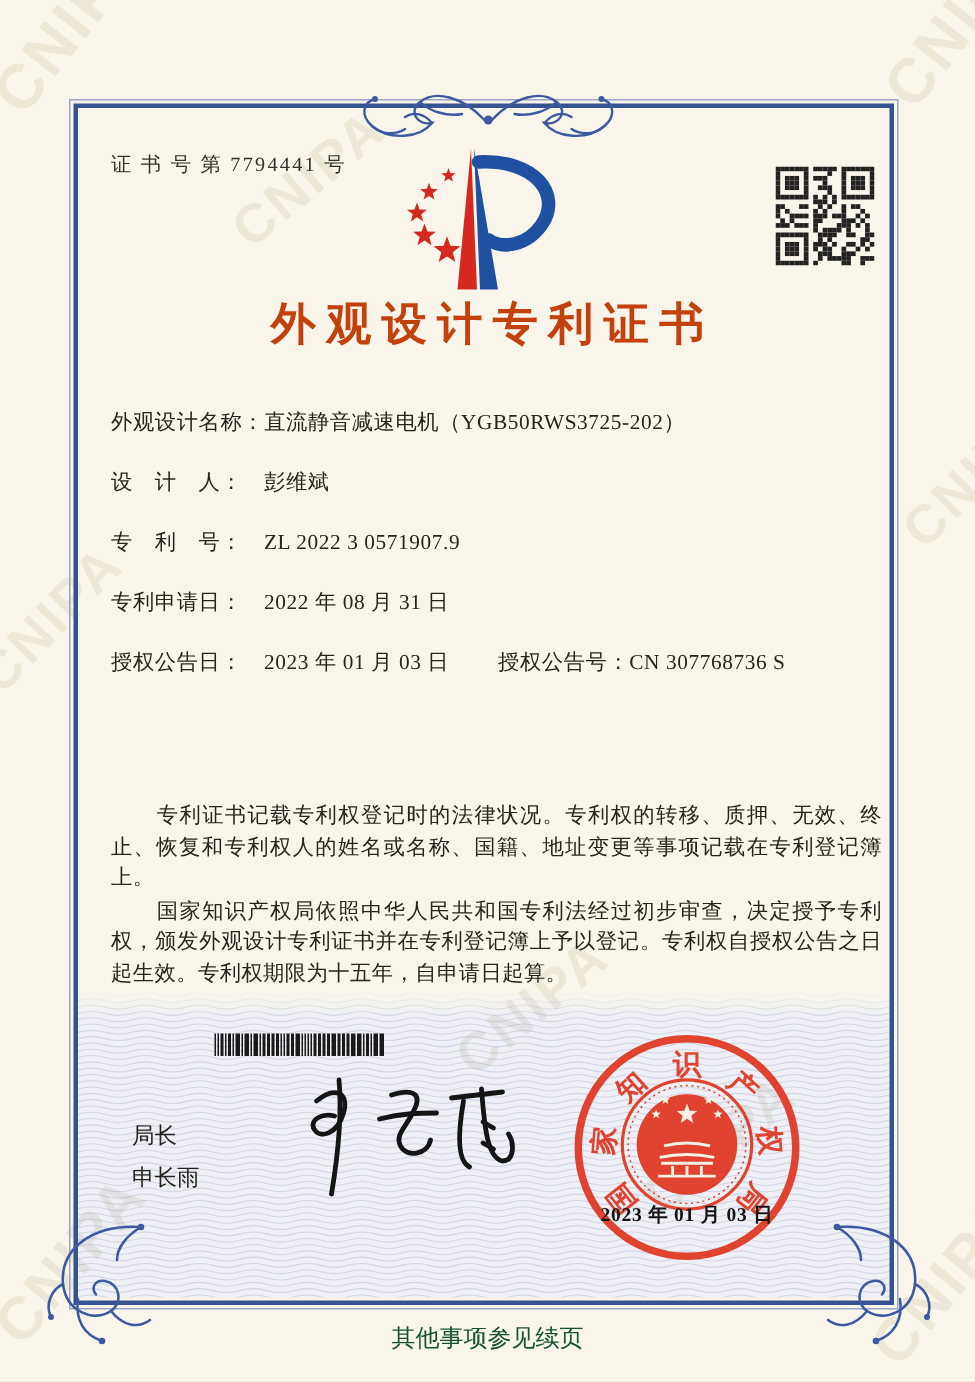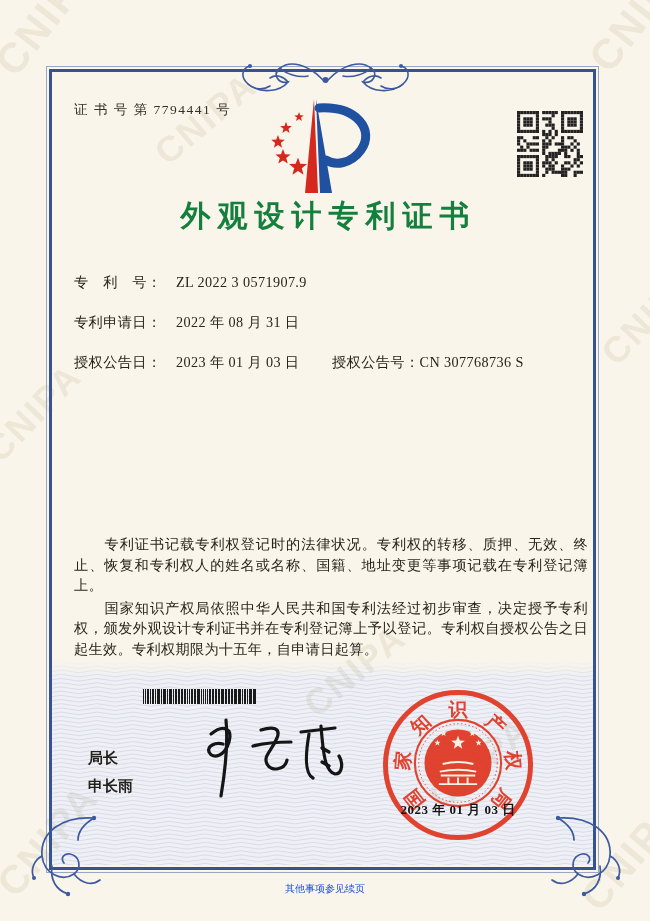--- a/index.html
+++ b/index.html
@@ -25,51 +25,51 @@
   .orn-top{left:228px;top:52px;}
   .orn-bl{left:22px;top:806px;}
   .orn-br{left:550px;top:806px;transform:scaleX(-1);}
 
   .certno{position:absolute;left:74px;top:101px;font-size:13.5px;letter-spacing:1.5px;z-index:3;color:#33312a;}
 
   .logo{position:absolute;left:253px;top:96px;z-index:3;}
   .qr{position:absolute;left:517px;top:111px;z-index:3;}
 
   .title{position:absolute;left:0;right:0;top:196px;margin:0;text-align:center;
-         font-size:30px;font-weight:bold;letter-spacing:7px;text-indent:7px;z-index:3;color:#15803d;}
+         font-size:30px;font-weight:bold;letter-spacing:7px;text-indent:7px;z-index:3;color:#c2410c;}
 
   .fields{position:absolute;left:74px;top:271px;width:514px;font-size:14.2px;z-index:3;letter-spacing:.4px;}
   .frow{white-space:nowrap;line-height:22px;margin-bottom:18px;}
   .flabel{display:inline-block;min-width:102px;}
   .flabel2{display:inline-block;}
   .fvalue{display:inline-block;}
   .gdate{min-width:156px;}
 
   .paras{position:absolute;left:74px;top:534px;width:514px;font-size:14.2px;line-height:20.5px;
          text-align:justify;z-index:3;letter-spacing:.3px;}
   .paras p{margin:0 0 2px;text-indent:2.15em;}
 
   .barcode{position:absolute;left:143px;top:689px;width:113px;height:15px;display:flex;z-index:3;}
   .barcode div{height:100%;}
 
   .signer{position:absolute;left:88px;top:744px;z-index:3;
-          font-family:"Liberation Sans","DejaVu Sans",sans-serif;font-size:15px;font-weight:700;
+          font-family:"Liberation Sans","DejaVu Sans",sans-serif;font-size:15px;font-weight:400;
           line-height:28px;color:#23211b;}
   .signature{position:absolute;left:183px;top:712px;z-index:3;}
 
   .seal{position:absolute;left:383px;top:690px;width:150px;height:150px;z-index:4;opacity:.95;}
   .seal-border{position:absolute;inset:0;border:5px solid #e03a26;border-radius:50%;}
   .emblem{position:absolute;left:29px;top:27px;}
   .sealch{position:absolute;left:50%;top:50%;font-size:19px;font-weight:700;color:#e03a26;}
 
   .sealdate{position:absolute;left:373px;top:801px;width:170px;text-align:center;z-index:5;
             font-size:13px;font-weight:600;letter-spacing:.5px;color:#141414;}
 
   .pagefoot{position:absolute;left:0;right:0;top:845px;text-align:center;font-size:12.5px;z-index:3;color:#2c2a23;}
-  .contnote{position:absolute;left:0;right:0;top:882px;text-align:center;font-size:10px;z-index:3;color:#1d4ed8;}
+  .contnote{position:absolute;left:0;right:0;top:882px;text-align:center;font-size:16px;z-index:3;color:#14532d;}
 </style>
 </head>
 <body>
 
 <div class="page">
 
   <div class="guilloche">
     <svg id="guil" width="541" height="205">
         <path d="M0 3.0 q9 -2.6 18 0 t18 0 q9 -2.6 18 0 t18 0 q9 -2.6 18 0 t18 0 q9 -2.6 18 0 t18 0 q9 -2.6 18 0 t18 0 q9 -2.6 18 0 t18 0 q9 -2.6 18 0 t18 0 q9 -2.6 18 0 t18 0 q9 -2.6 18 0 t18 0 q9 -2.6 18 0 t18 0 q9 -2.6 18 0 t18 0 q9 -2.6 18 0 t18 0 q9 -2.6 18 0 t18 0 q9 -2.6 18 0 t18 0 q9 -2.6 18 0 t18 0 q9 -2.6 18 0 t18 0M0 7.2 q9 -2.6 18 0 t18 0 q9 -2.6 18 0 t18 0 q9 -2.6 18 0 t18 0 q9 -2.6 18 0 t18 0 q9 -2.6 18 0 t18 0 q9 -2.6 18 0 t18 0 q9 -2.6 18 0 t18 0 q9 -2.6 18 0 t18 0 q9 -2.6 18 0 t18 0 q9 -2.6 18 0 t18 0 q9 -2.6 18 0 t18 0 q9 -2.6 18 0 t18 0 q9 -2.6 18 0 t18 0 q9 -2.6 18 0 t18 0 q9 -2.6 18 0 t18 0 q9 -2.6 18 0 t18 0M0 11.4 q9 -2.6 18 0 t18 0 q9 -2.6 18 0 t18 0 q9 -2.6 18 0 t18 0 q9 -2.6 18 0 t18 0 q9 -2.6 18 0 t18 0 q9 -2.6 18 0 t18 0 q9 -2.6 18 0 t18 0 q9 -2.6 18 0 t18 0 q9 -2.6 18 0 t18 0 q9 -2.6 18 0 t18 0 q9 -2.6 18 0 t18 0 q9 -2.6 18 0 t18 0 q9 -2.6 18 0 t18 0 q9 -2.6 18 0 t18 0 q9 -2.6 18 0 t18 0 q9 -2.6 18 0 t18 0M0 15.6 q9 -2.6 18 0 t18 0 q9 -2.6 18 0 t18 0 q9 -2.6 18 0 t18 0 q9 -2.6 18 0 t18 0 q9 -2.6 18 0 t18 0 q9 -2.6 18 0 t18 0 q9 -2.6 18 0 t18 0 q9 -2.6 18 0 t18 0 q9 -2.6 18 0 t18 0 q9 -2.6 18 0 t18 0 q9 -2.6 18 0 t18 0 q9 -2.6 18 0 t18 0 q9 -2.6 18 0 t18 0 q9 -2.6 18 0 t18 0 q9 -2.6 18 0 t18 0 q9 -2.6 18 0 t18 0M0 19.8 q9 -2.6 18 0 t18 0 q9 -2.6 18 0 t18 0 q9 -2.6 18 0 t18 0 q9 -2.6 18 0 t18 0 q9 -2.6 18 0 t18 0 q9 -2.6 18 0 t18 0 q9 -2.6 18 0 t18 0 q9 -2.6 18 0 t18 0 q9 -2.6 18 0 t18 0 q9 -2.6 18 0 t18 0 q9 -2.6 18 0 t18 0 q9 -2.6 18 0 t18 0 q9 -2.6 18 0 t18 0 q9 -2.6 18 0 t18 0 q9 -2.6 18 0 t18 0 q9 -2.6 18 0 t18 0M0 24.0 q9 -2.6 18 0 t18 0 q9 -2.6 18 0 t18 0 q9 -2.6 18 0 t18 0 q9 -2.6 18 0 t18 0 q9 -2.6 18 0 t18 0 q9 -2.6 18 0 t18 0 q9 -2.6 18 0 t18 0 q9 -2.6 18 0 t18 0 q9 -2.6 18 0 t18 0 q9 -2.6 18 0 t18 0 q9 -2.6 18 0 t18 0 q9 -2.6 18 0 t18 0 q9 -2.6 18 0 t18 0 q9 -2.6 18 0 t18 0 q9 -2.6 18 0 t18 0 q9 -2.6 18 0 t18 0M0 28.2 q9 -2.6 18 0 t18 0 q9 -2.6 18 0 t18 0 q9 -2.6 18 0 t18 0 q9 -2.6 18 0 t18 0 q9 -2.6 18 0 t18 0 q9 -2.6 18 0 t18 0 q9 -2.6 18 0 t18 0 q9 -2.6 18 0 t18 0 q9 -2.6 18 0 t18 0 q9 -2.6 18 0 t18 0 q9 -2.6 18 0 t18 0 q9 -2.6 18 0 t18 0 q9 -2.6 18 0 t18 0 q9 -2.6 18 0 t18 0 q9 -2.6 18 0 t18 0 q9 -2.6 18 0 t18 0M0 32.4 q9 -2.6 18 0 t18 0 q9 -2.6 18 0 t18 0 q9 -2.6 18 0 t18 0 q9 -2.6 18 0 t18 0 q9 -2.6 18 0 t18 0 q9 -2.6 18 0 t18 0 q9 -2.6 18 0 t18 0 q9 -2.6 18 0 t18 0 q9 -2.6 18 0 t18 0 q9 -2.6 18 0 t18 0 q9 -2.6 18 0 t18 0 q9 -2.6 18 0 t18 0 q9 -2.6 18 0 t18 0 q9 -2.6 18 0 t18 0 q9 -2.6 18 0 t18 0 q9 -2.6 18 0 t18 0M0 36.6 q9 -2.6 18 0 t18 0 q9 -2.6 18 0 t18 0 q9 -2.6 18 0 t18 0 q9 -2.6 18 0 t18 0 q9 -2.6 18 0 t18 0 q9 -2.6 18 0 t18 0 q9 -2.6 18 0 t18 0 q9 -2.6 18 0 t18 0 q9 -2.6 18 0 t18 0 q9 -2.6 18 0 t18 0 q9 -2.6 18 0 t18 0 q9 -2.6 18 0 t18 0 q9 -2.6 18 0 t18 0 q9 -2.6 18 0 t18 0 q9 -2.6 18 0 t18 0 q9 -2.6 18 0 t18 0M0 40.8 q9 -2.6 18 0 t18 0 q9 -2.6 18 0 t18 0 q9 -2.6 18 0 t18 0 q9 -2.6 18 0 t18 0 q9 -2.6 18 0 t18 0 q9 -2.6 18 0 t18 0 q9 -2.6 18 0 t18 0 q9 -2.6 18 0 t18 0 q9 -2.6 18 0 t18 0 q9 -2.6 18 0 t18 0 q9 -2.6 18 0 t18 0 q9 -2.6 18 0 t18 0 q9 -2.6 18 0 t18 0 q9 -2.6 18 0 t18 0 q9 -2.6 18 0 t18 0 q9 -2.6 18 0 t18 0M0 45.0 q9 -2.6 18 0 t18 0 q9 -2.6 18 0 t18 0 q9 -2.6 18 0 t18 0 q9 -2.6 18 0 t18 0 q9 -2.6 18 0 t18 0 q9 -2.6 18 0 t18 0 q9 -2.6 18 0 t18 0 q9 -2.6 18 0 t18 0 q9 -2.6 18 0 t18 0 q9 -2.6 18 0 t18 0 q9 -2.6 18 0 t18 0 q9 -2.6 18 0 t18 0 q9 -2.6 18 0 t18 0 q9 -2.6 18 0 t18 0 q9 -2.6 18 0 t18 0 q9 -2.6 18 0 t18 0M0 49.2 q9 -2.6 18 0 t18 0 q9 -2.6 18 0 t18 0 q9 -2.6 18 0 t18 0 q9 -2.6 18 0 t18 0 q9 -2.6 18 0 t18 0 q9 -2.6 18 0 t18 0 q9 -2.6 18 0 t18 0 q9 -2.6 18 0 t18 0 q9 -2.6 18 0 t18 0 q9 -2.6 18 0 t18 0 q9 -2.6 18 0 t18 0 q9 -2.6 18 0 t18 0 q9 -2.6 18 0 t18 0 q9 -2.6 18 0 t18 0 q9 -2.6 18 0 t18 0 q9 -2.6 18 0 t18 0M0 53.4 q9 -2.6 18 0 t18 0 q9 -2.6 18 0 t18 0 q9 -2.6 18 0 t18 0 q9 -2.6 18 0 t18 0 q9 -2.6 18 0 t18 0 q9 -2.6 18 0 t18 0 q9 -2.6 18 0 t18 0 q9 -2.6 18 0 t18 0 q9 -2.6 18 0 t18 0 q9 -2.6 18 0 t18 0 q9 -2.6 18 0 t18 0 q9 -2.6 18 0 t18 0 q9 -2.6 18 0 t18 0 q9 -2.6 18 0 t18 0 q9 -2.6 18 0 t18 0 q9 -2.6 18 0 t18 0M0 57.6 q9 -2.6 18 0 t18 0 q9 -2.6 18 0 t18 0 q9 -2.6 18 0 t18 0 q9 -2.6 18 0 t18 0 q9 -2.6 18 0 t18 0 q9 -2.6 18 0 t18 0 q9 -2.6 18 0 t18 0 q9 -2.6 18 0 t18 0 q9 -2.6 18 0 t18 0 q9 -2.6 18 0 t18 0 q9 -2.6 18 0 t18 0 q9 -2.6 18 0 t18 0 q9 -2.6 18 0 t18 0 q9 -2.6 18 0 t18 0 q9 -2.6 18 0 t18 0 q9 -2.6 18 0 t18 0M0 61.8 q9 -2.6 18 0 t18 0 q9 -2.6 18 0 t18 0 q9 -2.6 18 0 t18 0 q9 -2.6 18 0 t18 0 q9 -2.6 18 0 t18 0 q9 -2.6 18 0 t18 0 q9 -2.6 18 0 t18 0 q9 -2.6 18 0 t18 0 q9 -2.6 18 0 t18 0 q9 -2.6 18 0 t18 0 q9 -2.6 18 0 t18 0 q9 -2.6 18 0 t18 0 q9 -2.6 18 0 t18 0 q9 -2.6 18 0 t18 0 q9 -2.6 18 0 t18 0 q9 -2.6 18 0 t18 0M0 66.0 q9 -2.6 18 0 t18 0 q9 -2.6 18 0 t18 0 q9 -2.6 18 0 t18 0 q9 -2.6 18 0 t18 0 q9 -2.6 18 0 t18 0 q9 -2.6 18 0 t18 0 q9 -2.6 18 0 t18 0 q9 -2.6 18 0 t18 0 q9 -2.6 18 0 t18 0 q9 -2.6 18 0 t18 0 q9 -2.6 18 0 t18 0 q9 -2.6 18 0 t18 0 q9 -2.6 18 0 t18 0 q9 -2.6 18 0 t18 0 q9 -2.6 18 0 t18 0 q9 -2.6 18 0 t18 0M0 70.2 q9 -2.6 18 0 t18 0 q9 -2.6 18 0 t18 0 q9 -2.6 18 0 t18 0 q9 -2.6 18 0 t18 0 q9 -2.6 18 0 t18 0 q9 -2.6 18 0 t18 0 q9 -2.6 18 0 t18 0 q9 -2.6 18 0 t18 0 q9 -2.6 18 0 t18 0 q9 -2.6 18 0 t18 0 q9 -2.6 18 0 t18 0 q9 -2.6 18 0 t18 0 q9 -2.6 18 0 t18 0 q9 -2.6 18 0 t18 0 q9 -2.6 18 0 t18 0 q9 -2.6 18 0 t18 0M0 74.4 q9 -2.6 18 0 t18 0 q9 -2.6 18 0 t18 0 q9 -2.6 18 0 t18 0 q9 -2.6 18 0 t18 0 q9 -2.6 18 0 t18 0 q9 -2.6 18 0 t18 0 q9 -2.6 18 0 t18 0 q9 -2.6 18 0 t18 0 q9 -2.6 18 0 t18 0 q9 -2.6 18 0 t18 0 q9 -2.6 18 0 t18 0 q9 -2.6 18 0 t18 0 q9 -2.6 18 0 t18 0 q9 -2.6 18 0 t18 0 q9 -2.6 18 0 t18 0 q9 -2.6 18 0 t18 0M0 78.6 q9 -2.6 18 0 t18 0 q9 -2.6 18 0 t18 0 q9 -2.6 18 0 t18 0 q9 -2.6 18 0 t18 0 q9 -2.6 18 0 t18 0 q9 -2.6 18 0 t18 0 q9 -2.6 18 0 t18 0 q9 -2.6 18 0 t18 0 q9 -2.6 18 0 t18 0 q9 -2.6 18 0 t18 0 q9 -2.6 18 0 t18 0 q9 -2.6 18 0 t18 0 q9 -2.6 18 0 t18 0 q9 -2.6 18 0 t18 0 q9 -2.6 18 0 t18 0 q9 -2.6 18 0 t18 0M0 82.8 q9 -2.6 18 0 t18 0 q9 -2.6 18 0 t18 0 q9 -2.6 18 0 t18 0 q9 -2.6 18 0 t18 0 q9 -2.6 18 0 t18 0 q9 -2.6 18 0 t18 0 q9 -2.6 18 0 t18 0 q9 -2.6 18 0 t18 0 q9 -2.6 18 0 t18 0 q9 -2.6 18 0 t18 0 q9 -2.6 18 0 t18 0 q9 -2.6 18 0 t18 0 q9 -2.6 18 0 t18 0 q9 -2.6 18 0 t18 0 q9 -2.6 18 0 t18 0 q9 -2.6 18 0 t18 0M0 87.0 q9 -2.6 18 0 t18 0 q9 -2.6 18 0 t18 0 q9 -2.6 18 0 t18 0 q9 -2.6 18 0 t18 0 q9 -2.6 18 0 t18 0 q9 -2.6 18 0 t18 0 q9 -2.6 18 0 t18 0 q9 -2.6 18 0 t18 0 q9 -2.6 18 0 t18 0 q9 -2.6 18 0 t18 0 q9 -2.6 18 0 t18 0 q9 -2.6 18 0 t18 0 q9 -2.6 18 0 t18 0 q9 -2.6 18 0 t18 0 q9 -2.6 18 0 t18 0 q9 -2.6 18 0 t18 0M0 91.2 q9 -2.6 18 0 t18 0 q9 -2.6 18 0 t18 0 q9 -2.6 18 0 t18 0 q9 -2.6 18 0 t18 0 q9 -2.6 18 0 t18 0 q9 -2.6 18 0 t18 0 q9 -2.6 18 0 t18 0 q9 -2.6 18 0 t18 0 q9 -2.6 18 0 t18 0 q9 -2.6 18 0 t18 0 q9 -2.6 18 0 t18 0 q9 -2.6 18 0 t18 0 q9 -2.6 18 0 t18 0 q9 -2.6 18 0 t18 0 q9 -2.6 18 0 t18 0 q9 -2.6 18 0 t18 0M0 95.4 q9 -2.6 18 0 t18 0 q9 -2.6 18 0 t18 0 q9 -2.6 18 0 t18 0 q9 -2.6 18 0 t18 0 q9 -2.6 18 0 t18 0 q9 -2.6 18 0 t18 0 q9 -2.6 18 0 t18 0 q9 -2.6 18 0 t18 0 q9 -2.6 18 0 t18 0 q9 -2.6 18 0 t18 0 q9 -2.6 18 0 t18 0 q9 -2.6 18 0 t18 0 q9 -2.6 18 0 t18 0 q9 -2.6 18 0 t18 0 q9 -2.6 18 0 t18 0 q9 -2.6 18 0 t18 0M0 99.6 q9 -2.6 18 0 t18 0 q9 -2.6 18 0 t18 0 q9 -2.6 18 0 t18 0 q9 -2.6 18 0 t18 0 q9 -2.6 18 0 t18 0 q9 -2.6 18 0 t18 0 q9 -2.6 18 0 t18 0 q9 -2.6 18 0 t18 0 q9 -2.6 18 0 t18 0 q9 -2.6 18 0 t18 0 q9 -2.6 18 0 t18 0 q9 -2.6 18 0 t18 0 q9 -2.6 18 0 t18 0 q9 -2.6 18 0 t18 0 q9 -2.6 18 0 t18 0 q9 -2.6 18 0 t18 0M0 103.8 q9 -2.6 18 0 t18 0 q9 -2.6 18 0 t18 0 q9 -2.6 18 0 t18 0 q9 -2.6 18 0 t18 0 q9 -2.6 18 0 t18 0 q9 -2.6 18 0 t18 0 q9 -2.6 18 0 t18 0 q9 -2.6 18 0 t18 0 q9 -2.6 18 0 t18 0 q9 -2.6 18 0 t18 0 q9 -2.6 18 0 t18 0 q9 -2.6 18 0 t18 0 q9 -2.6 18 0 t18 0 q9 -2.6 18 0 t18 0 q9 -2.6 18 0 t18 0 q9 -2.6 18 0 t18 0M0 108.0 q9 -2.6 18 0 t18 0 q9 -2.6 18 0 t18 0 q9 -2.6 18 0 t18 0 q9 -2.6 18 0 t18 0 q9 -2.6 18 0 t18 0 q9 -2.6 18 0 t18 0 q9 -2.6 18 0 t18 0 q9 -2.6 18 0 t18 0 q9 -2.6 18 0 t18 0 q9 -2.6 18 0 t18 0 q9 -2.6 18 0 t18 0 q9 -2.6 18 0 t18 0 q9 -2.6 18 0 t18 0 q9 -2.6 18 0 t18 0 q9 -2.6 18 0 t18 0 q9 -2.6 18 0 t18 0M0 112.2 q9 -2.6 18 0 t18 0 q9 -2.6 18 0 t18 0 q9 -2.6 18 0 t18 0 q9 -2.6 18 0 t18 0 q9 -2.6 18 0 t18 0 q9 -2.6 18 0 t18 0 q9 -2.6 18 0 t18 0 q9 -2.6 18 0 t18 0 q9 -2.6 18 0 t18 0 q9 -2.6 18 0 t18 0 q9 -2.6 18 0 t18 0 q9 -2.6 18 0 t18 0 q9 -2.6 18 0 t18 0 q9 -2.6 18 0 t18 0 q9 -2.6 18 0 t18 0 q9 -2.6 18 0 t18 0M0 116.4 q9 -2.6 18 0 t18 0 q9 -2.6 18 0 t18 0 q9 -2.6 18 0 t18 0 q9 -2.6 18 0 t18 0 q9 -2.6 18 0 t18 0 q9 -2.6 18 0 t18 0 q9 -2.6 18 0 t18 0 q9 -2.6 18 0 t18 0 q9 -2.6 18 0 t18 0 q9 -2.6 18 0 t18 0 q9 -2.6 18 0 t18 0 q9 -2.6 18 0 t18 0 q9 -2.6 18 0 t18 0 q9 -2.6 18 0 t18 0 q9 -2.6 18 0 t18 0 q9 -2.6 18 0 t18 0M0 120.6 q9 -2.6 18 0 t18 0 q9 -2.6 18 0 t18 0 q9 -2.6 18 0 t18 0 q9 -2.6 18 0 t18 0 q9 -2.6 18 0 t18 0 q9 -2.6 18 0 t18 0 q9 -2.6 18 0 t18 0 q9 -2.6 18 0 t18 0 q9 -2.6 18 0 t18 0 q9 -2.6 18 0 t18 0 q9 -2.6 18 0 t18 0 q9 -2.6 18 0 t18 0 q9 -2.6 18 0 t18 0 q9 -2.6 18 0 t18 0 q9 -2.6 18 0 t18 0 q9 -2.6 18 0 t18 0M0 124.8 q9 -2.6 18 0 t18 0 q9 -2.6 18 0 t18 0 q9 -2.6 18 0 t18 0 q9 -2.6 18 0 t18 0 q9 -2.6 18 0 t18 0 q9 -2.6 18 0 t18 0 q9 -2.6 18 0 t18 0 q9 -2.6 18 0 t18 0 q9 -2.6 18 0 t18 0 q9 -2.6 18 0 t18 0 q9 -2.6 18 0 t18 0 q9 -2.6 18 0 t18 0 q9 -2.6 18 0 t18 0 q9 -2.6 18 0 t18 0 q9 -2.6 18 0 t18 0 q9 -2.6 18 0 t18 0M0 129.0 q9 -2.6 18 0 t18 0 q9 -2.6 18 0 t18 0 q9 -2.6 18 0 t18 0 q9 -2.6 18 0 t18 0 q9 -2.6 18 0 t18 0 q9 -2.6 18 0 t18 0 q9 -2.6 18 0 t18 0 q9 -2.6 18 0 t18 0 q9 -2.6 18 0 t18 0 q9 -2.6 18 0 t18 0 q9 -2.6 18 0 t18 0 q9 -2.6 18 0 t18 0 q9 -2.6 18 0 t18 0 q9 -2.6 18 0 t18 0 q9 -2.6 18 0 t18 0 q9 -2.6 18 0 t18 0M0 133.2 q9 -2.6 18 0 t18 0 q9 -2.6 18 0 t18 0 q9 -2.6 18 0 t18 0 q9 -2.6 18 0 t18 0 q9 -2.6 18 0 t18 0 q9 -2.6 18 0 t18 0 q9 -2.6 18 0 t18 0 q9 -2.6 18 0 t18 0 q9 -2.6 18 0 t18 0 q9 -2.6 18 0 t18 0 q9 -2.6 18 0 t18 0 q9 -2.6 18 0 t18 0 q9 -2.6 18 0 t18 0 q9 -2.6 18 0 t18 0 q9 -2.6 18 0 t18 0 q9 -2.6 18 0 t18 0M0 137.4 q9 -2.6 18 0 t18 0 q9 -2.6 18 0 t18 0 q9 -2.6 18 0 t18 0 q9 -2.6 18 0 t18 0 q9 -2.6 18 0 t18 0 q9 -2.6 18 0 t18 0 q9 -2.6 18 0 t18 0 q9 -2.6 18 0 t18 0 q9 -2.6 18 0 t18 0 q9 -2.6 18 0 t18 0 q9 -2.6 18 0 t18 0 q9 -2.6 18 0 t18 0 q9 -2.6 18 0 t18 0 q9 -2.6 18 0 t18 0 q9 -2.6 18 0 t18 0 q9 -2.6 18 0 t18 0M0 141.6 q9 -2.6 18 0 t18 0 q9 -2.6 18 0 t18 0 q9 -2.6 18 0 t18 0 q9 -2.6 18 0 t18 0 q9 -2.6 18 0 t18 0 q9 -2.6 18 0 t18 0 q9 -2.6 18 0 t18 0 q9 -2.6 18 0 t18 0 q9 -2.6 18 0 t18 0 q9 -2.6 18 0 t18 0 q9 -2.6 18 0 t18 0 q9 -2.6 18 0 t18 0 q9 -2.6 18 0 t18 0 q9 -2.6 18 0 t18 0 q9 -2.6 18 0 t18 0 q9 -2.6 18 0 t18 0M0 145.8 q9 -2.6 18 0 t18 0 q9 -2.6 18 0 t18 0 q9 -2.6 18 0 t18 0 q9 -2.6 18 0 t18 0 q9 -2.6 18 0 t18 0 q9 -2.6 18 0 t18 0 q9 -2.6 18 0 t18 0 q9 -2.6 18 0 t18 0 q9 -2.6 18 0 t18 0 q9 -2.6 18 0 t18 0 q9 -2.6 18 0 t18 0 q9 -2.6 18 0 t18 0 q9 -2.6 18 0 t18 0 q9 -2.6 18 0 t18 0 q9 -2.6 18 0 t18 0 q9 -2.6 18 0 t18 0M0 150.0 q9 -2.6 18 0 t18 0 q9 -2.6 18 0 t18 0 q9 -2.6 18 0 t18 0 q9 -2.6 18 0 t18 0 q9 -2.6 18 0 t18 0 q9 -2.6 18 0 t18 0 q9 -2.6 18 0 t18 0 q9 -2.6 18 0 t18 0 q9 -2.6 18 0 t18 0 q9 -2.6 18 0 t18 0 q9 -2.6 18 0 t18 0 q9 -2.6 18 0 t18 0 q9 -2.6 18 0 t18 0 q9 -2.6 18 0 t18 0 q9 -2.6 18 0 t18 0 q9 -2.6 18 0 t18 0M0 154.2 q9 -2.6 18 0 t18 0 q9 -2.6 18 0 t18 0 q9 -2.6 18 0 t18 0 q9 -2.6 18 0 t18 0 q9 -2.6 18 0 t18 0 q9 -2.6 18 0 t18 0 q9 -2.6 18 0 t18 0 q9 -2.6 18 0 t18 0 q9 -2.6 18 0 t18 0 q9 -2.6 18 0 t18 0 q9 -2.6 18 0 t18 0 q9 -2.6 18 0 t18 0 q9 -2.6 18 0 t18 0 q9 -2.6 18 0 t18 0 q9 -2.6 18 0 t18 0 q9 -2.6 18 0 t18 0M0 158.4 q9 -2.6 18 0 t18 0 q9 -2.6 18 0 t18 0 q9 -2.6 18 0 t18 0 q9 -2.6 18 0 t18 0 q9 -2.6 18 0 t18 0 q9 -2.6 18 0 t18 0 q9 -2.6 18 0 t18 0 q9 -2.6 18 0 t18 0 q9 -2.6 18 0 t18 0 q9 -2.6 18 0 t18 0 q9 -2.6 18 0 t18 0 q9 -2.6 18 0 t18 0 q9 -2.6 18 0 t18 0 q9 -2.6 18 0 t18 0 q9 -2.6 18 0 t18 0 q9 -2.6 18 0 t18 0M0 162.6 q9 -2.6 18 0 t18 0 q9 -2.6 18 0 t18 0 q9 -2.6 18 0 t18 0 q9 -2.6 18 0 t18 0 q9 -2.6 18 0 t18 0 q9 -2.6 18 0 t18 0 q9 -2.6 18 0 t18 0 q9 -2.6 18 0 t18 0 q9 -2.6 18 0 t18 0 q9 -2.6 18 0 t18 0 q9 -2.6 18 0 t18 0 q9 -2.6 18 0 t18 0 q9 -2.6 18 0 t18 0 q9 -2.6 18 0 t18 0 q9 -2.6 18 0 t18 0 q9 -2.6 18 0 t18 0M0 166.8 q9 -2.6 18 0 t18 0 q9 -2.6 18 0 t18 0 q9 -2.6 18 0 t18 0 q9 -2.6 18 0 t18 0 q9 -2.6 18 0 t18 0 q9 -2.6 18 0 t18 0 q9 -2.6 18 0 t18 0 q9 -2.6 18 0 t18 0 q9 -2.6 18 0 t18 0 q9 -2.6 18 0 t18 0 q9 -2.6 18 0 t18 0 q9 -2.6 18 0 t18 0 q9 -2.6 18 0 t18 0 q9 -2.6 18 0 t18 0 q9 -2.6 18 0 t18 0 q9 -2.6 18 0 t18 0M0 171.0 q9 -2.6 18 0 t18 0 q9 -2.6 18 0 t18 0 q9 -2.6 18 0 t18 0 q9 -2.6 18 0 t18 0 q9 -2.6 18 0 t18 0 q9 -2.6 18 0 t18 0 q9 -2.6 18 0 t18 0 q9 -2.6 18 0 t18 0 q9 -2.6 18 0 t18 0 q9 -2.6 18 0 t18 0 q9 -2.6 18 0 t18 0 q9 -2.6 18 0 t18 0 q9 -2.6 18 0 t18 0 q9 -2.6 18 0 t18 0 q9 -2.6 18 0 t18 0 q9 -2.6 18 0 t18 0M0 175.2 q9 -2.6 18 0 t18 0 q9 -2.6 18 0 t18 0 q9 -2.6 18 0 t18 0 q9 -2.6 18 0 t18 0 q9 -2.6 18 0 t18 0 q9 -2.6 18 0 t18 0 q9 -2.6 18 0 t18 0 q9 -2.6 18 0 t18 0 q9 -2.6 18 0 t18 0 q9 -2.6 18 0 t18 0 q9 -2.6 18 0 t18 0 q9 -2.6 18 0 t18 0 q9 -2.6 18 0 t18 0 q9 -2.6 18 0 t18 0 q9 -2.6 18 0 t18 0 q9 -2.6 18 0 t18 0M0 179.4 q9 -2.6 18 0 t18 0 q9 -2.6 18 0 t18 0 q9 -2.6 18 0 t18 0 q9 -2.6 18 0 t18 0 q9 -2.6 18 0 t18 0 q9 -2.6 18 0 t18 0 q9 -2.6 18 0 t18 0 q9 -2.6 18 0 t18 0 q9 -2.6 18 0 t18 0 q9 -2.6 18 0 t18 0 q9 -2.6 18 0 t18 0 q9 -2.6 18 0 t18 0 q9 -2.6 18 0 t18 0 q9 -2.6 18 0 t18 0 q9 -2.6 18 0 t18 0 q9 -2.6 18 0 t18 0M0 183.6 q9 -2.6 18 0 t18 0 q9 -2.6 18 0 t18 0 q9 -2.6 18 0 t18 0 q9 -2.6 18 0 t18 0 q9 -2.6 18 0 t18 0 q9 -2.6 18 0 t18 0 q9 -2.6 18 0 t18 0 q9 -2.6 18 0 t18 0 q9 -2.6 18 0 t18 0 q9 -2.6 18 0 t18 0 q9 -2.6 18 0 t18 0 q9 -2.6 18 0 t18 0 q9 -2.6 18 0 t18 0 q9 -2.6 18 0 t18 0 q9 -2.6 18 0 t18 0 q9 -2.6 18 0 t18 0M0 187.8 q9 -2.6 18 0 t18 0 q9 -2.6 18 0 t18 0 q9 -2.6 18 0 t18 0 q9 -2.6 18 0 t18 0 q9 -2.6 18 0 t18 0 q9 -2.6 18 0 t18 0 q9 -2.6 18 0 t18 0 q9 -2.6 18 0 t18 0 q9 -2.6 18 0 t18 0 q9 -2.6 18 0 t18 0 q9 -2.6 18 0 t18 0 q9 -2.6 18 0 t18 0 q9 -2.6 18 0 t18 0 q9 -2.6 18 0 t18 0 q9 -2.6 18 0 t18 0 q9 -2.6 18 0 t18 0M0 192.0 q9 -2.6 18 0 t18 0 q9 -2.6 18 0 t18 0 q9 -2.6 18 0 t18 0 q9 -2.6 18 0 t18 0 q9 -2.6 18 0 t18 0 q9 -2.6 18 0 t18 0 q9 -2.6 18 0 t18 0 q9 -2.6 18 0 t18 0 q9 -2.6 18 0 t18 0 q9 -2.6 18 0 t18 0 q9 -2.6 18 0 t18 0 q9 -2.6 18 0 t18 0 q9 -2.6 18 0 t18 0 q9 -2.6 18 0 t18 0 q9 -2.6 18 0 t18 0 q9 -2.6 18 0 t18 0M0 196.2 q9 -2.6 18 0 t18 0 q9 -2.6 18 0 t18 0 q9 -2.6 18 0 t18 0 q9 -2.6 18 0 t18 0 q9 -2.6 18 0 t18 0 q9 -2.6 18 0 t18 0 q9 -2.6 18 0 t18 0 q9 -2.6 18 0 t18 0 q9 -2.6 18 0 t18 0 q9 -2.6 18 0 t18 0 q9 -2.6 18 0 t18 0 q9 -2.6 18 0 t18 0 q9 -2.6 18 0 t18 0 q9 -2.6 18 0 t18 0 q9 -2.6 18 0 t18 0 q9 -2.6 18 0 t18 0M0 200.4 q9 -2.6 18 0 t18 0 q9 -2.6 18 0 t18 0 q9 -2.6 18 0 t18 0 q9 -2.6 18 0 t18 0 q9 -2.6 18 0 t18 0 q9 -2.6 18 0 t18 0 q9 -2.6 18 0 t18 0 q9 -2.6 18 0 t18 0 q9 -2.6 18 0 t18 0 q9 -2.6 18 0 t18 0 q9 -2.6 18 0 t18 0 q9 -2.6 18 0 t18 0 q9 -2.6 18 0 t18 0 q9 -2.6 18 0 t18 0 q9 -2.6 18 0 t18 0 q9 -2.6 18 0 t18 0M0 204.6 q9 -2.6 18 0 t18 0 q9 -2.6 18 0 t18 0 q9 -2.6 18 0 t18 0 q9 -2.6 18 0 t18 0 q9 -2.6 18 0 t18 0 q9 -2.6 18 0 t18 0 q9 -2.6 18 0 t18 0 q9 -2.6 18 0 t18 0 q9 -2.6 18 0 t18 0 q9 -2.6 18 0 t18 0 q9 -2.6 18 0 t18 0 q9 -2.6 18 0 t18 0 q9 -2.6 18 0 t18 0 q9 -2.6 18 0 t18 0 q9 -2.6 18 0 t18 0 q9 -2.6 18 0 t18 0" stroke="#d2d5e4" stroke-width="0.75" fill="none"></path>
       </svg>
@@ -370,20 +370,26 @@
       <rect x="24" y="60" width="3" height="3" fill="#222"></rect>
       <rect x="42" y="60" width="3" height="3" fill="#222"></rect>
       <rect x="45" y="60" width="3" height="3" fill="#222"></rect>
       <rect x="54" y="60" width="3" height="3" fill="#222"></rect>
     </svg>
 
   <h1 class="title">外观设计专利证书</h1>
 
   <div class="fields">
     <div class="frow">
+      <span class="flabel">外观设计名称：</span><span class="fvalue">直流静音减速电机（YGB50RWS3725-202）</span>
+    </div>
+    <div class="frow">
+      <span class="flabel">设　计　人：</span><span class="fvalue">彭维斌</span>
+    </div>
+    <div class="frow">
       <span class="flabel">专　利　号：</span><span class="fvalue">ZL 2022 3 0571907.9</span>
     </div>
     <div class="frow">
       <span class="flabel">专利申请日：</span><span class="fvalue">2022 年 08 月 31 日</span>
     </div>
     <div class="frow">
       <span class="flabel">授权公告日：</span><span class="fvalue gdate">2023 年 01 月 03 日</span><span class="flabel2">授权公告号：</span><span class="fvalue">CN 307768736 S</span>
     </div>
   </div>
 

